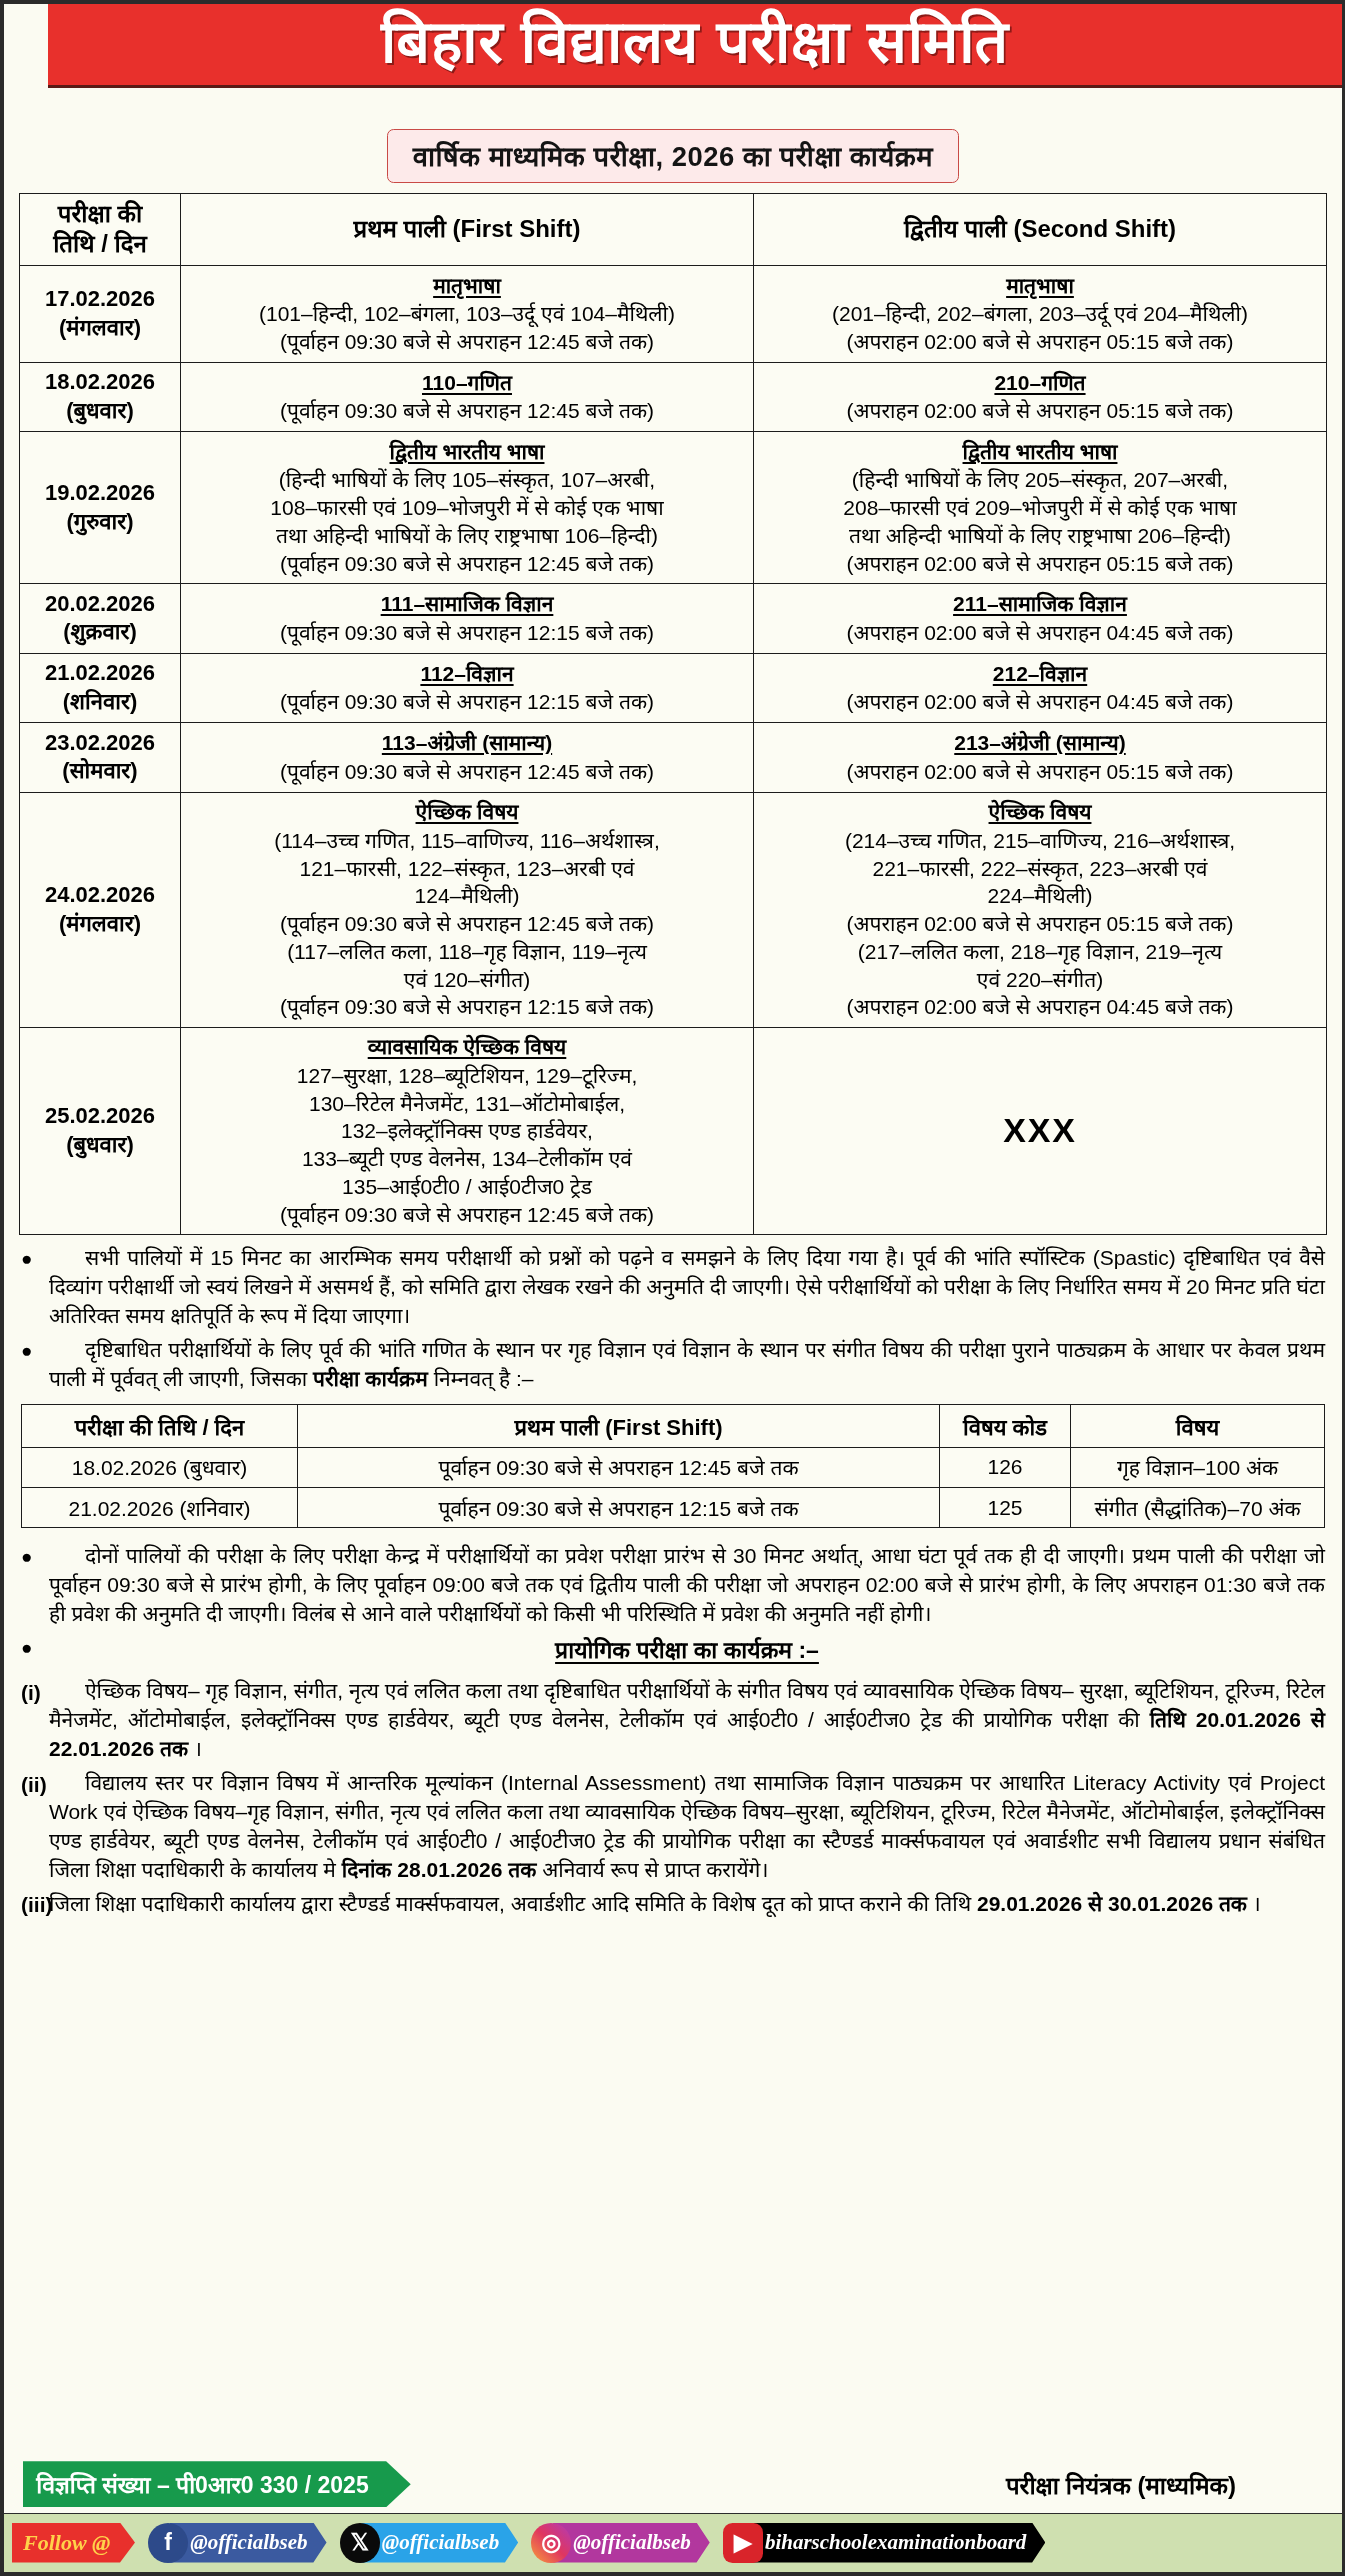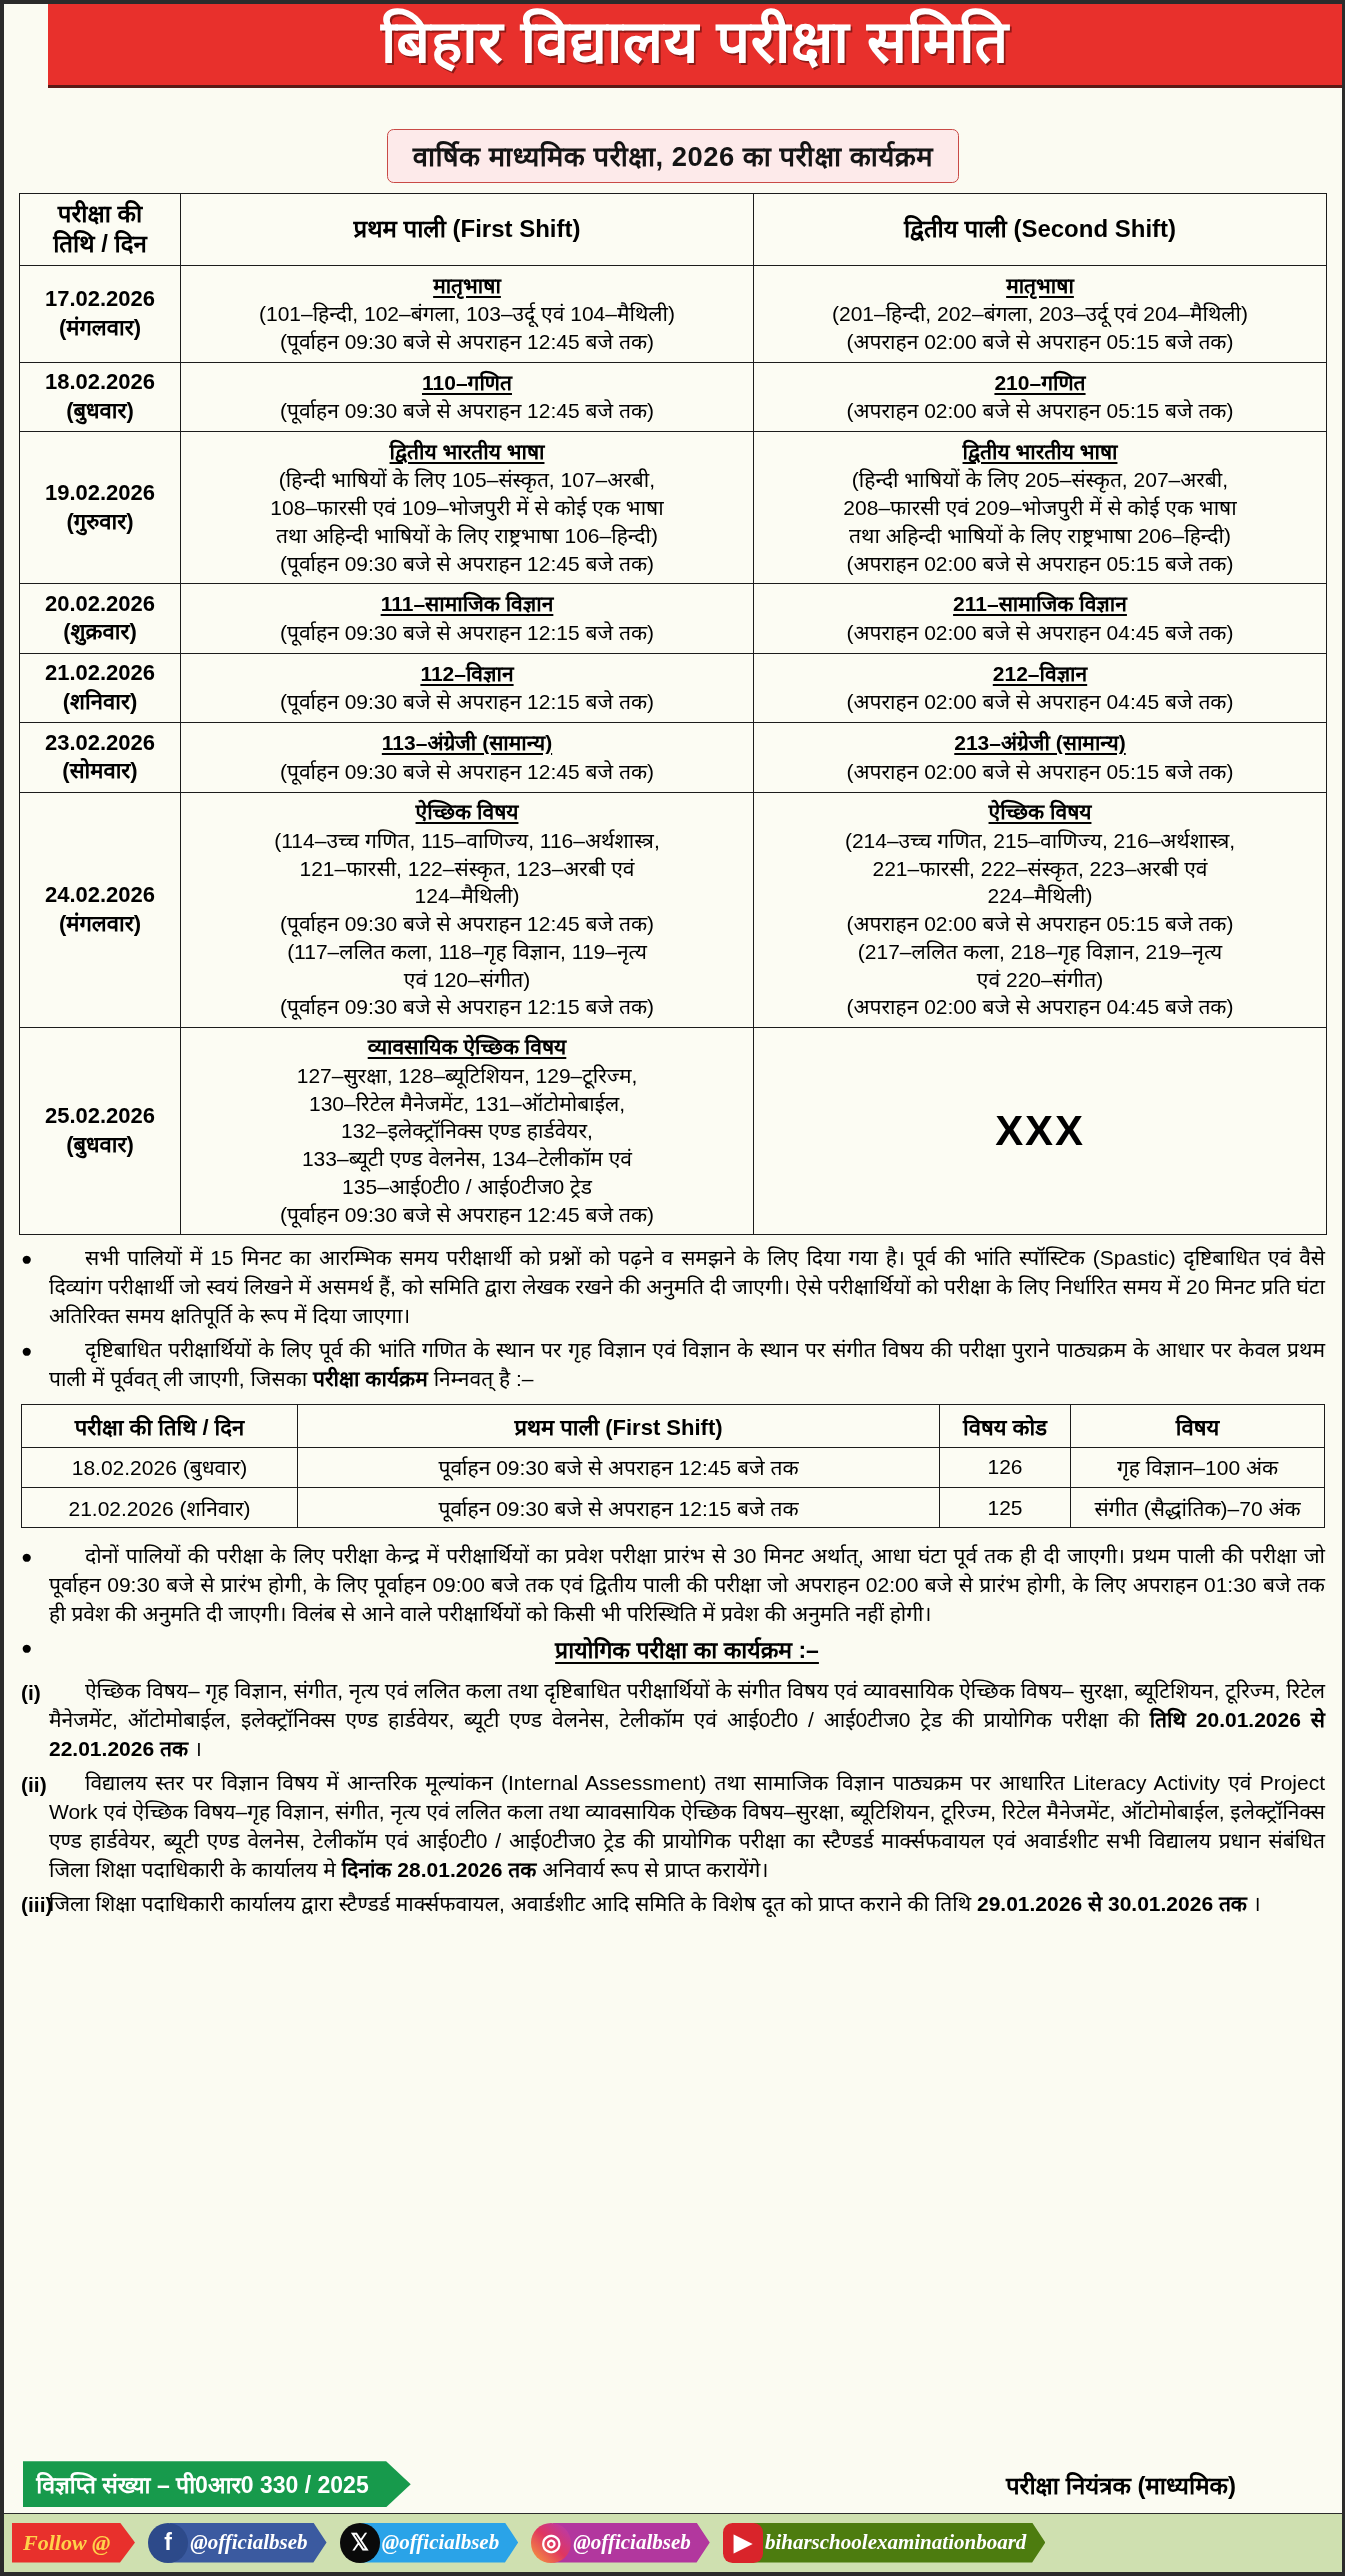--- a/index.html
+++ b/index.html
@@ -92,21 +92,21 @@
   .subj-head {
     font-weight:bold;
     text-decoration:underline;
     text-underline-offset:2.8px;
     display:block;
     margin-bottom:0.9px;
   }
   .xxx {
     font-family:"Liberation Sans", sans-serif;
     font-weight:bold;
-    font-size:42px;
+    font-size:34px;
     letter-spacing:1.9px;
   }
   
   .notes { padding:9.5px 17px 0 17px; }
   .note {
     display:flex;
     align-items:flex-start;
     margin-bottom:4.7px;
   }
   .bullet {
@@ -235,21 +235,21 @@
     font-size:21px;
     height:40px;
     display:flex; align-items:center;
     padding:0 19px 0 21px;
     margin-left:-19px;
     clip-path:polygon(0 0, calc(100% - 13.2px) 0, 100% 50%, calc(100% - 13.2px) 100%, 0 100%, 13.2px 50%);
   }
   .handle.fb { background:#3b5aa0; }
   .handle.x  { background:#2aa3e8; }
   .handle.ig { background:#b2379e; }
-  .handle.yt { background:#4d7c0f; }
+  .handle.yt { background:#000000; }
   .sp { width:13.2px; flex:0 0 auto; }
   .dot-m { font-size:19px; }
 </style>
 </head>
 <body>
 
 <div class="page">
 
   <div class="masthead">
     <div class="masthead-title">बिहार विद्यालय परीक्षा समिति</div>

